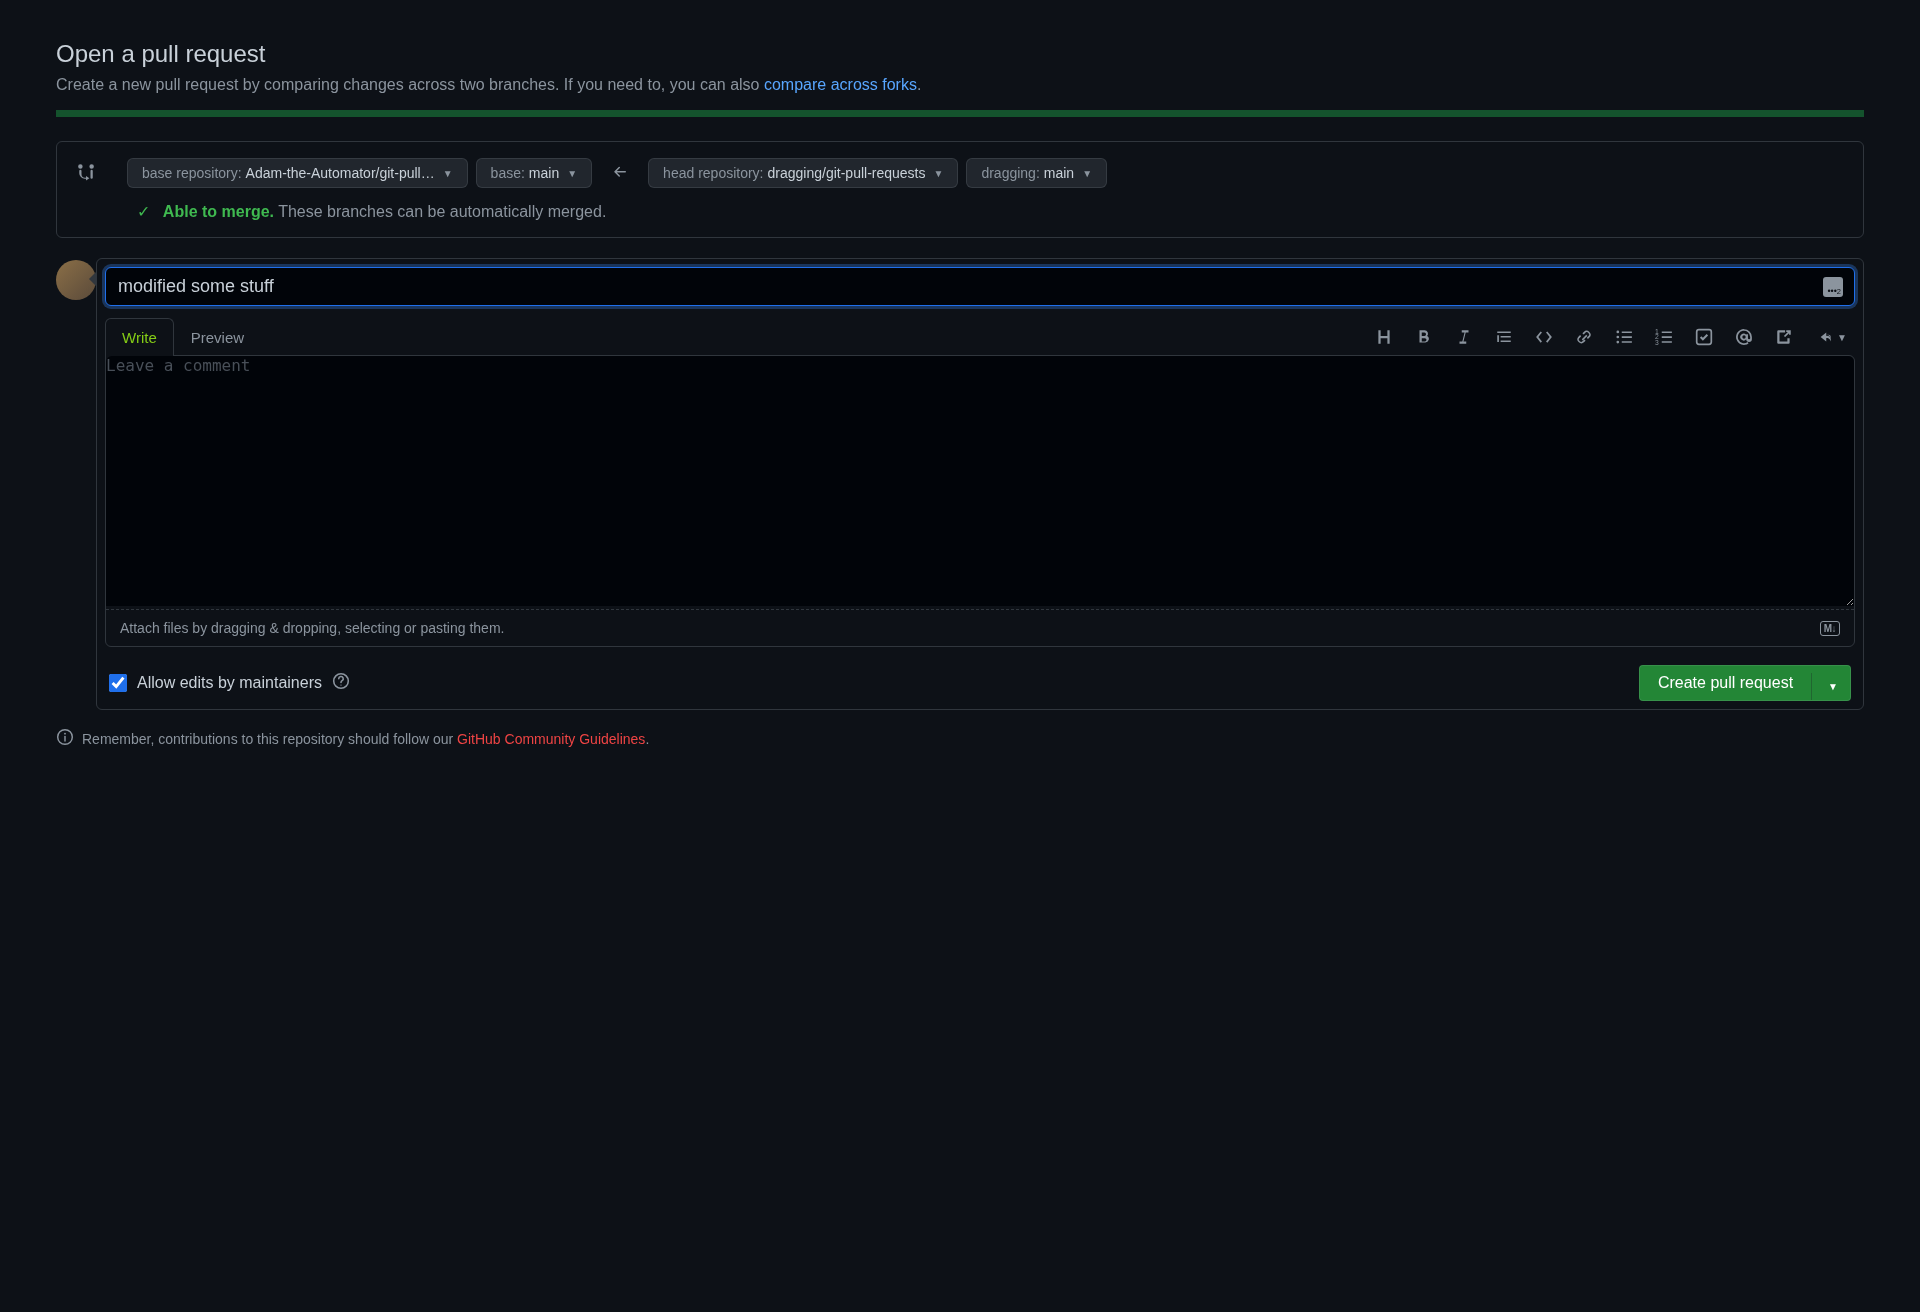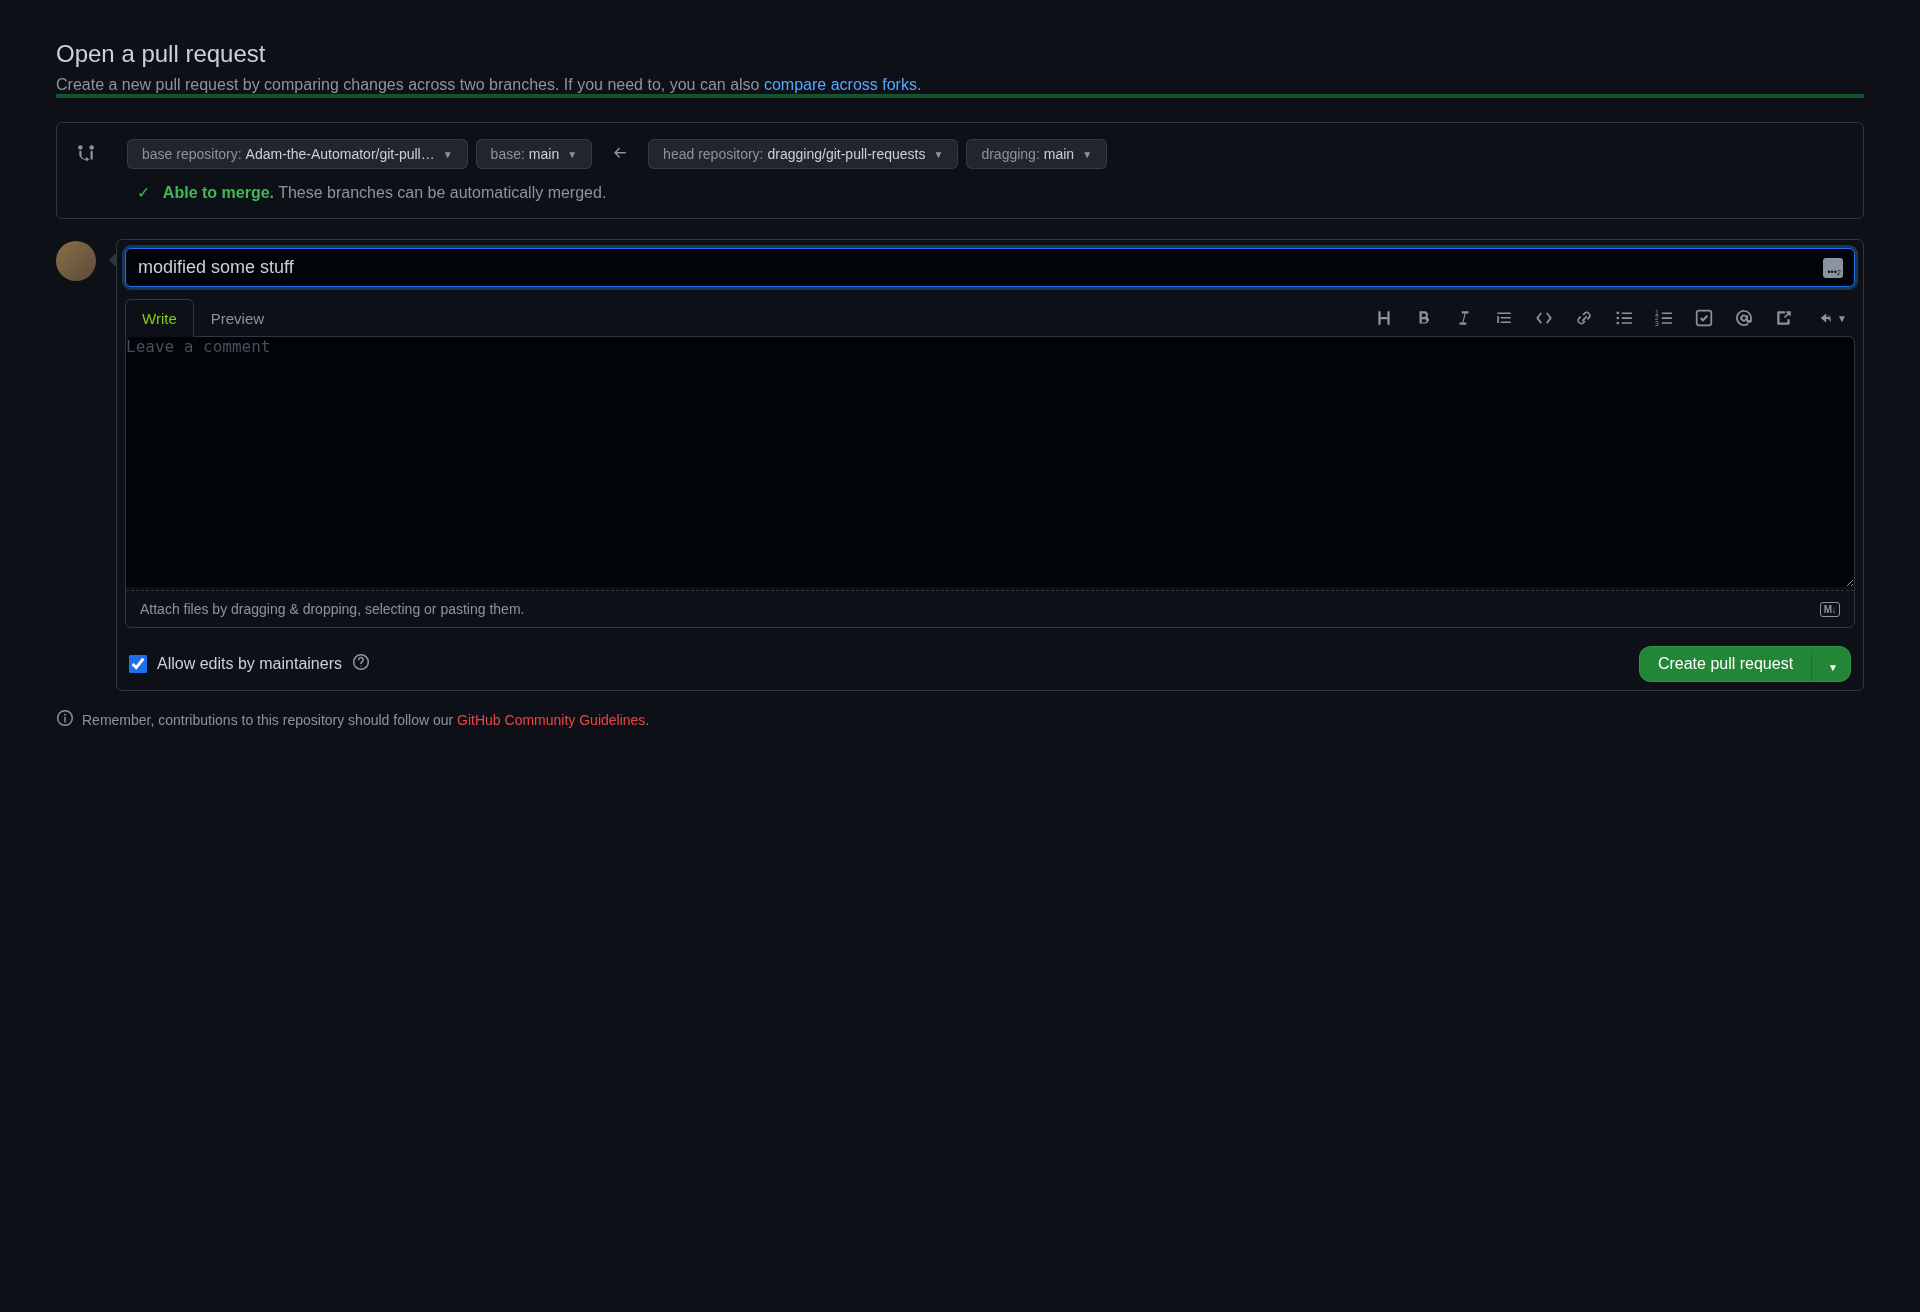--- a/index.html
+++ b/index.html
@@ -13,21 +13,22 @@
     .page-title {
       font-size: 24px;
       font-weight: 400;
       color: #c9d1d9;
       margin-bottom: 8px;
     }
     .page-subtitle {
       font-size: 16px;
       color: #8b949e;
       margin-bottom: 24px;
-      border-bottom: 4px solid #14532d;
+      padding-bottom: 16px;
+      border-bottom: 7px solid #14532d;
     }
     .page-subtitle a { color: #58a6ff; text-decoration: none; }
 
     .range-editor {
       background: transparent;
       border: 1px solid #30363d;
       border-radius: 6px;
       padding: 16px 20px;
       margin-bottom: 20px;
     }
@@ -57,21 +58,20 @@
       margin-top: 14px;
       padding-left: 60px;
       font-size: 16px;
       color: #8b949e;
     }
     .merge-status .check { color: #3fb950; margin-right: 8px; }
     .merge-status .able { color: #3fb950; font-weight: 600; }
 
     .discussion {
       display: flex;
-      gap: 20px;
     }
     .avatar {
       width: 40px; height: 40px;
       border-radius: 50%;
       background: linear-gradient(135deg,#8b6f47,#5a4a3a);
       flex-shrink: 0;
       margin-top: 2px;
     }
     .timeline-comment {
       flex: 1;
@@ -202,21 +202,21 @@
     .allow-edits .help { color: #8b949e; }
     .checkbox {
       width: 18px; height: 18px;
       accent-color: #1f6feb;
     }
     .btn-primary {
       background: #238636;
       color: #fff;
       border: 1px solid rgba(240,246,252,0.1);
       display: inline-flex;
-      border-radius: 12px;
+      border-radius: 4px;
       overflow: hidden;
       align-items: flex-end;
     }
     .btn-primary-main {
       padding: 8px 18px;
       font-size: 16px;
       font-weight: 500;
       cursor: pointer;
     }
     .btn-primary-drop {

